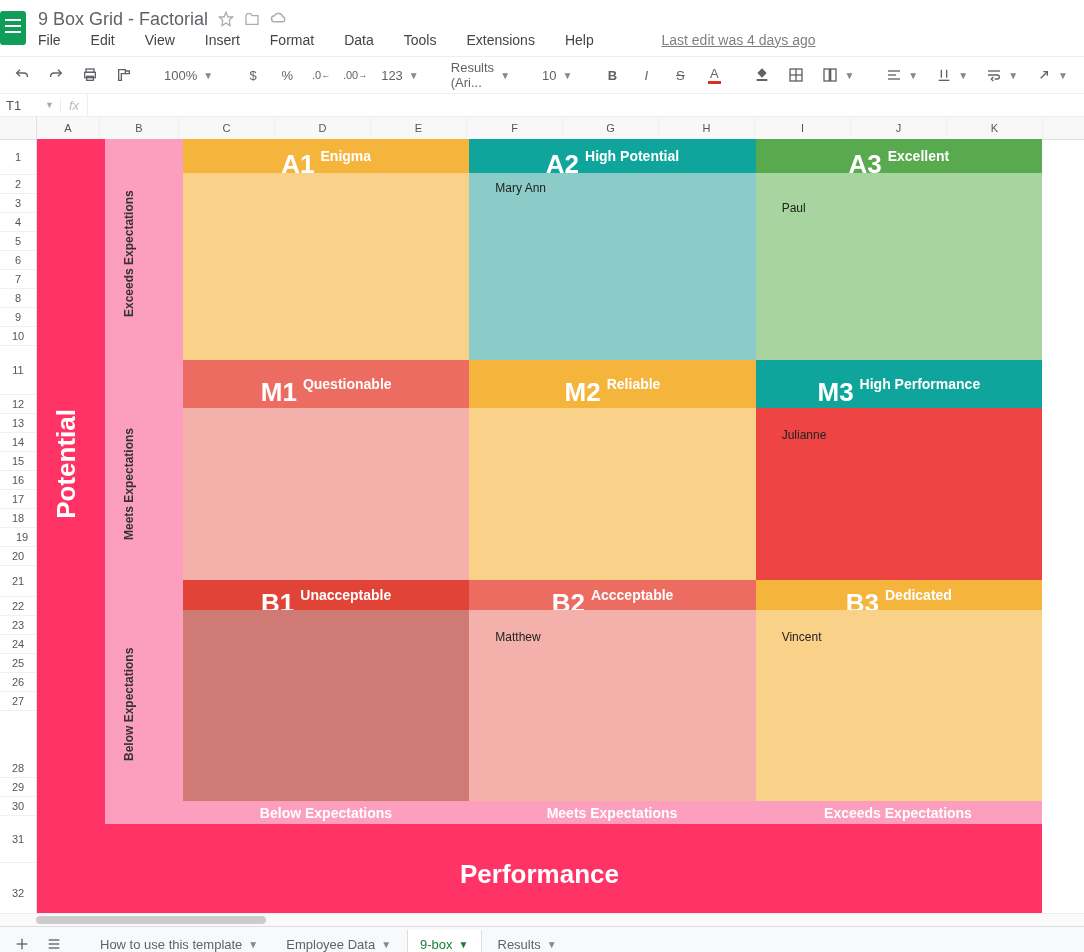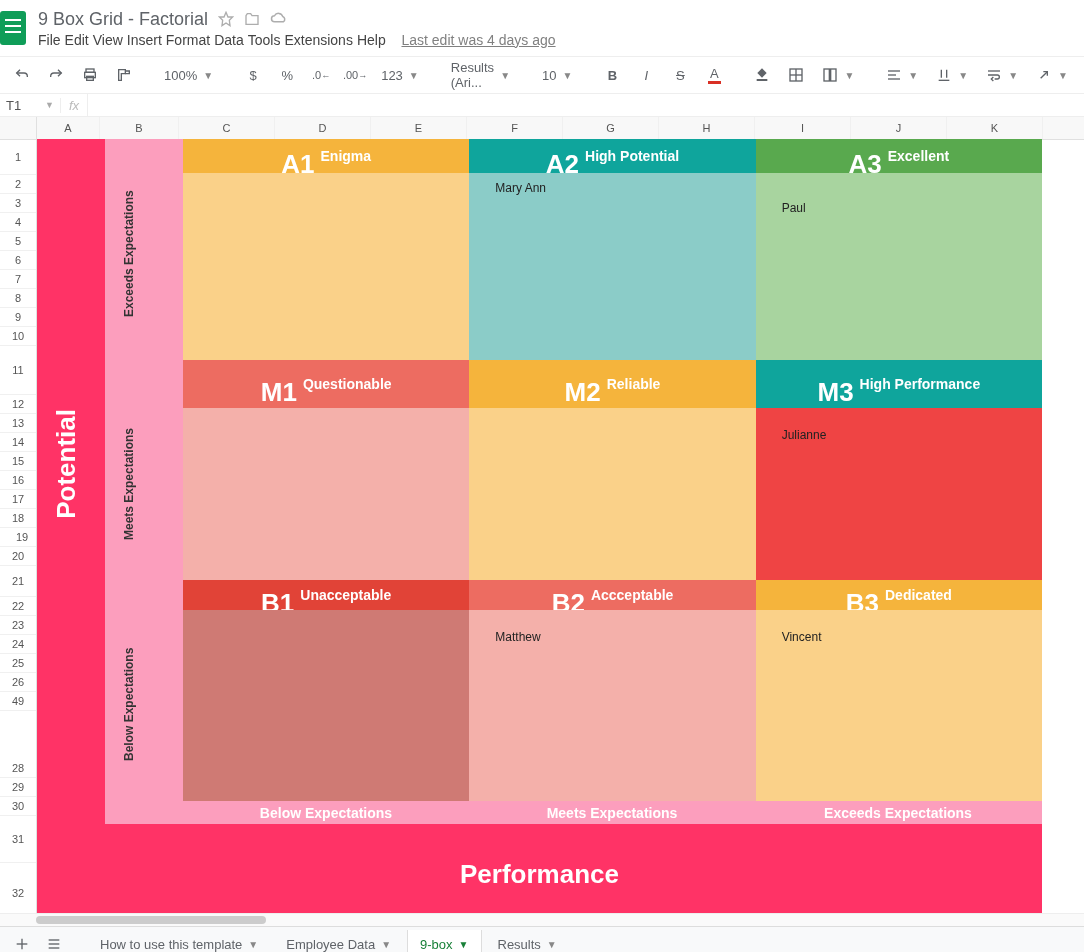--- a/index.html
+++ b/index.html
@@ -51,21 +51,21 @@
   width: 16px; height: 16px;
   display: inline-block;
   opacity: .6;
 }
 .star { 
   display: inline-block;
 }
 .menubar {
   display: flex;
   align-items: center;
-  gap: 4px;
+  gap: 30px;
   font-size: 14px;
   color: #444;
   margin-top: 2px;
 }
 .menubar span { cursor: default; }
 .menubar .last-edit { color: #808080; text-decoration: underline; }
 
 
 .toolbar {
   height: 36px;
@@ -529,21 +529,21 @@
         <div class="rh" style="height: 18px;">17</div>
         <div class="rh" style="height: 18px;">18</div>
         <div class="rh" style="height: 18px; padding-left: 8px;">19</div>
         <div class="rh" style="height: 18px;">20</div>
         <div class="rh" style="height: 30px;">21</div>
         <div class="rh" style="height: 18px;">22</div>
         <div class="rh" style="height: 18px;">23</div>
         <div class="rh" style="height: 18px;">24</div>
         <div class="rh" style="height: 18px;">25</div>
         <div class="rh" style="height: 18px;">26</div>
-        <div class="rh" style="height: 18px;">49</div>
+        <div class="rh" style="height: 18px;">27</div>
         <div class="rh" style="height: 18px; margin-top: 48px;">28</div>
         <div class="rh" style="height: 18px;">29</div>
         <div class="rh" style="height: 18px;">30</div>
         <div class="rh" style="height: 46px;">31</div>
         <div class="rh" style="height: 60px;">32</div>
       </div>
   </div>
 
   <div class="sheet">
     <div class="colhdrs" id="colhdrs">

